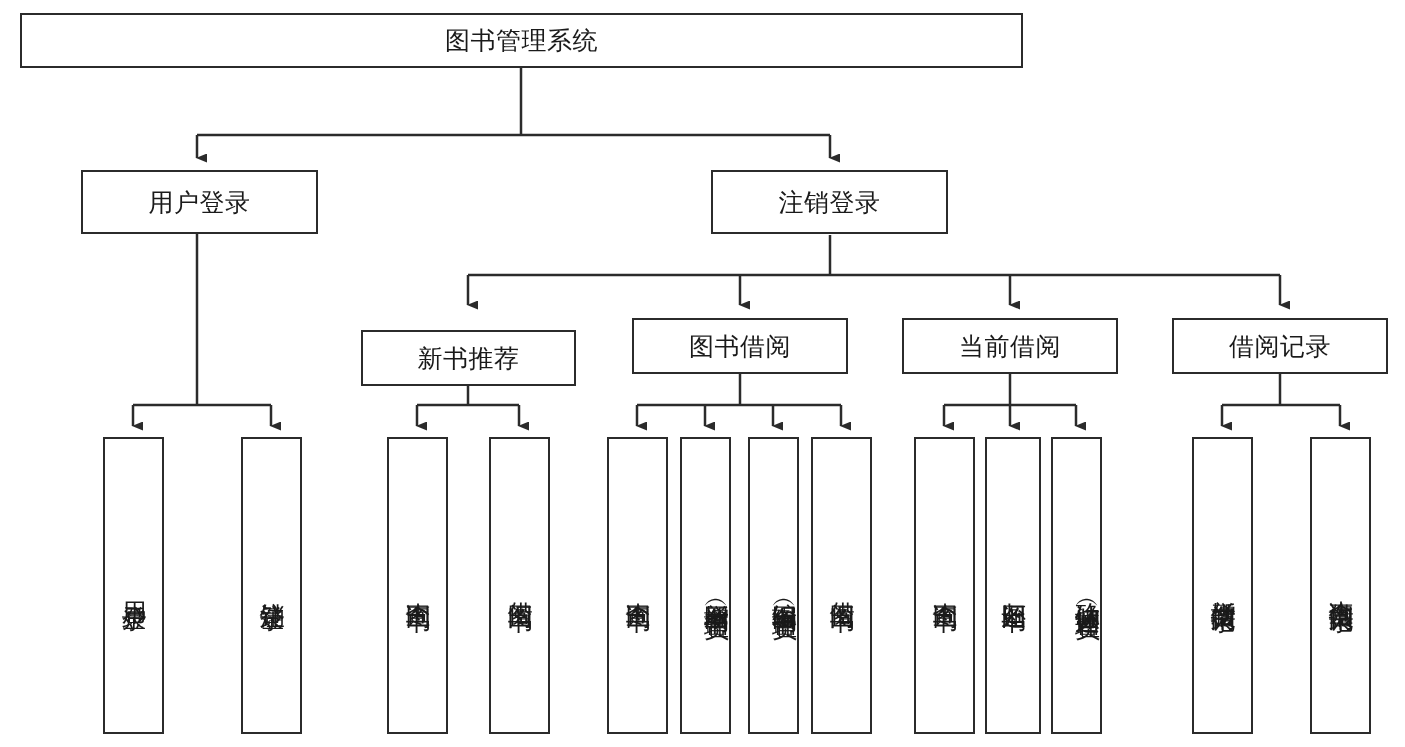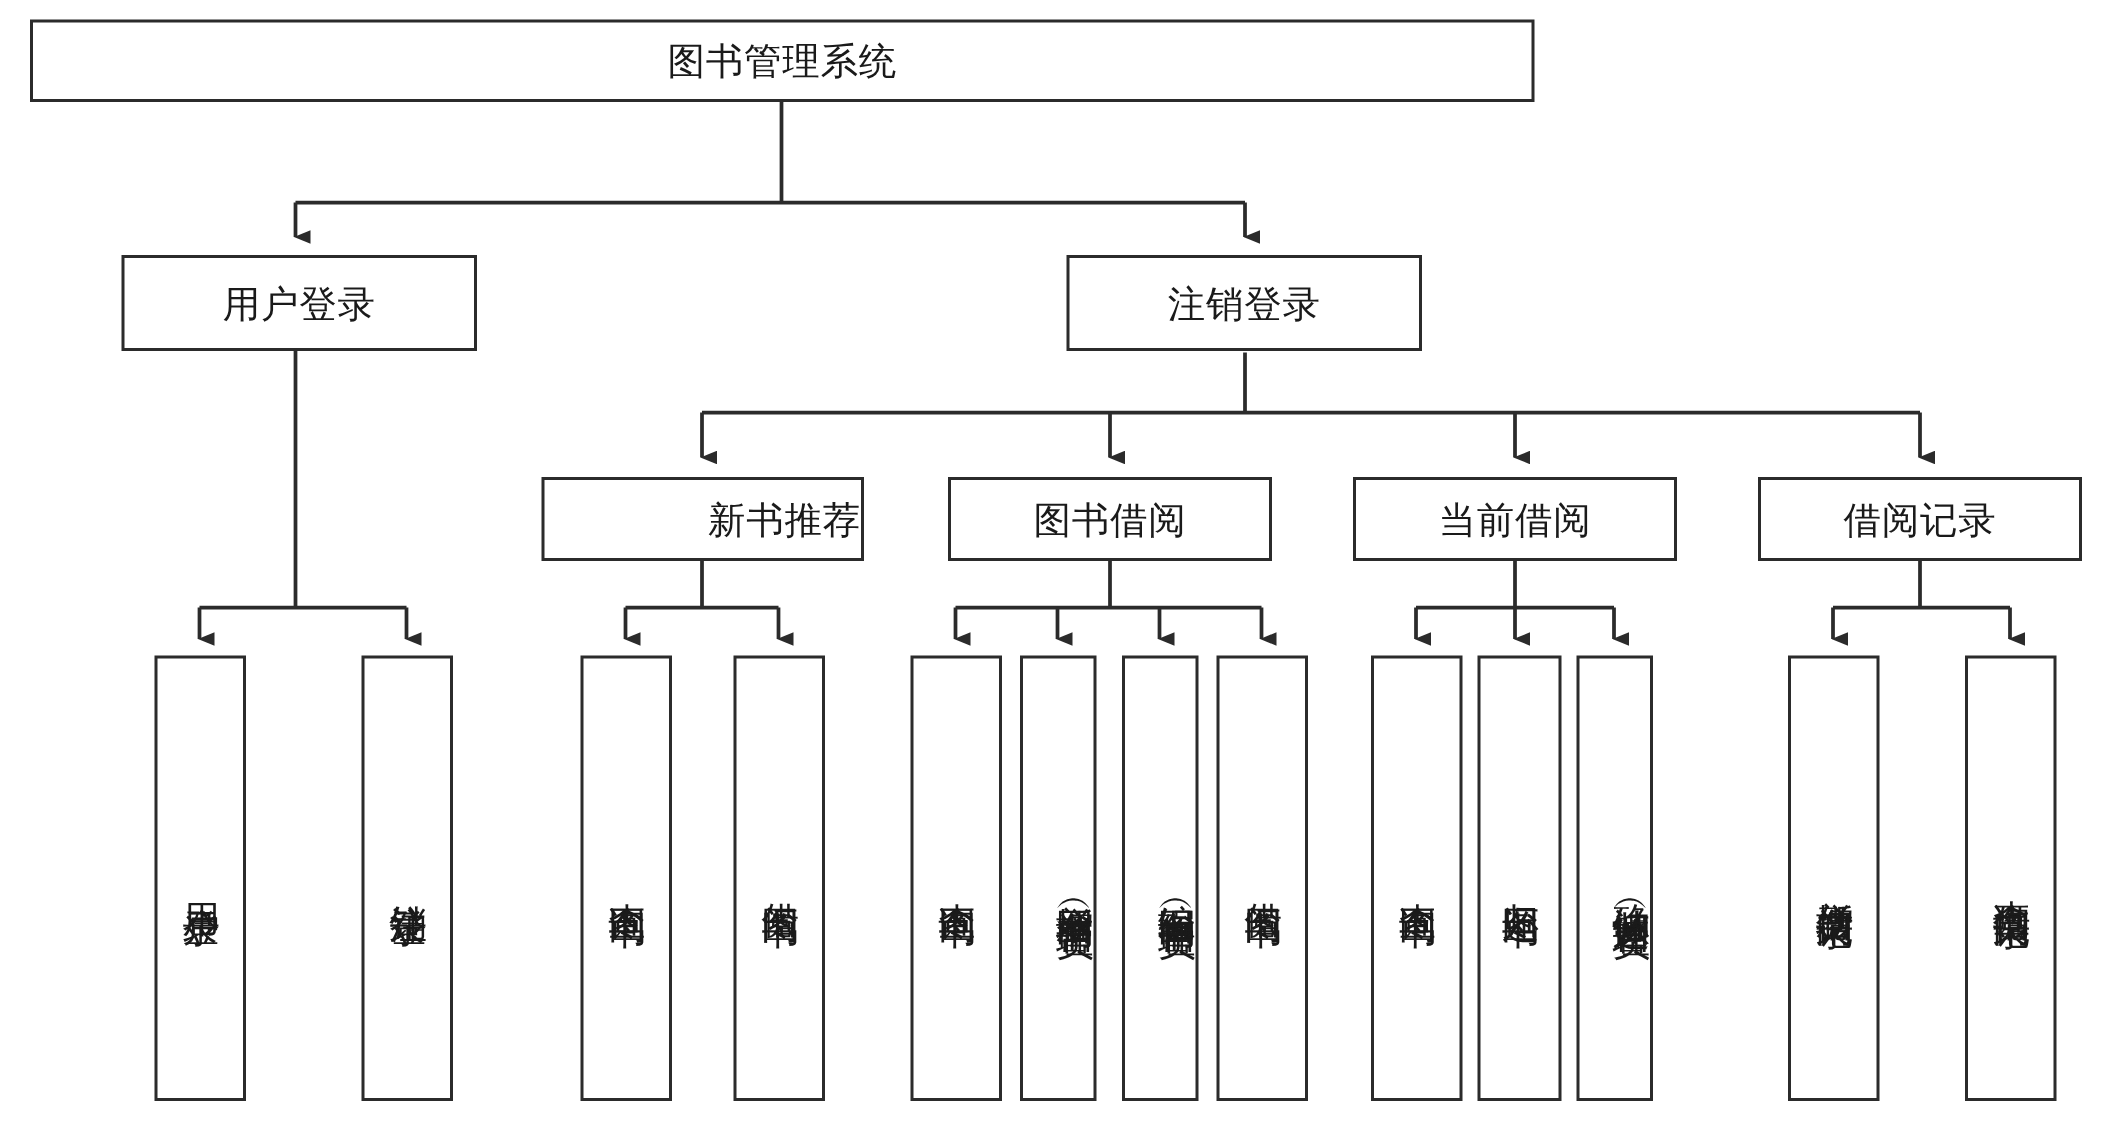--- a/index.html
+++ b/index.html
@@ -123,21 +123,21 @@
     <span>图书管理系统</span>
   </div>
 
   <div class="node horiz" style="left:81px; top:170px; width:237px; height:64px;">
     <span>用户登录</span>
   </div>
   <div class="node horiz" style="left:711px; top:170px; width:237px; height:64px;">
     <span>注销登录</span>
   </div>
 
-  <div class="node horiz" style="left:361px; top:318px; width:215px; height:56px;justify-content:flex-end;">
+  <div class="node horiz" style="left:361px; top:330px; width:215px; height:56px;">
     <span>新书推荐</span>
   </div>
   <div class="node horiz" style="left:632px; top:318px; width:216px; height:56px;align-items:center;">
     <span>图书借阅</span>
   </div>
   <div class="node horiz" style="left:1172px; top:318px; width:216px; height:56px;">
     <span>借阅记录</span>
   </div>
   <div class="node horiz" style="left:902px; top:318px; width:216px; height:56px;">
     <span>当前借阅</span>

